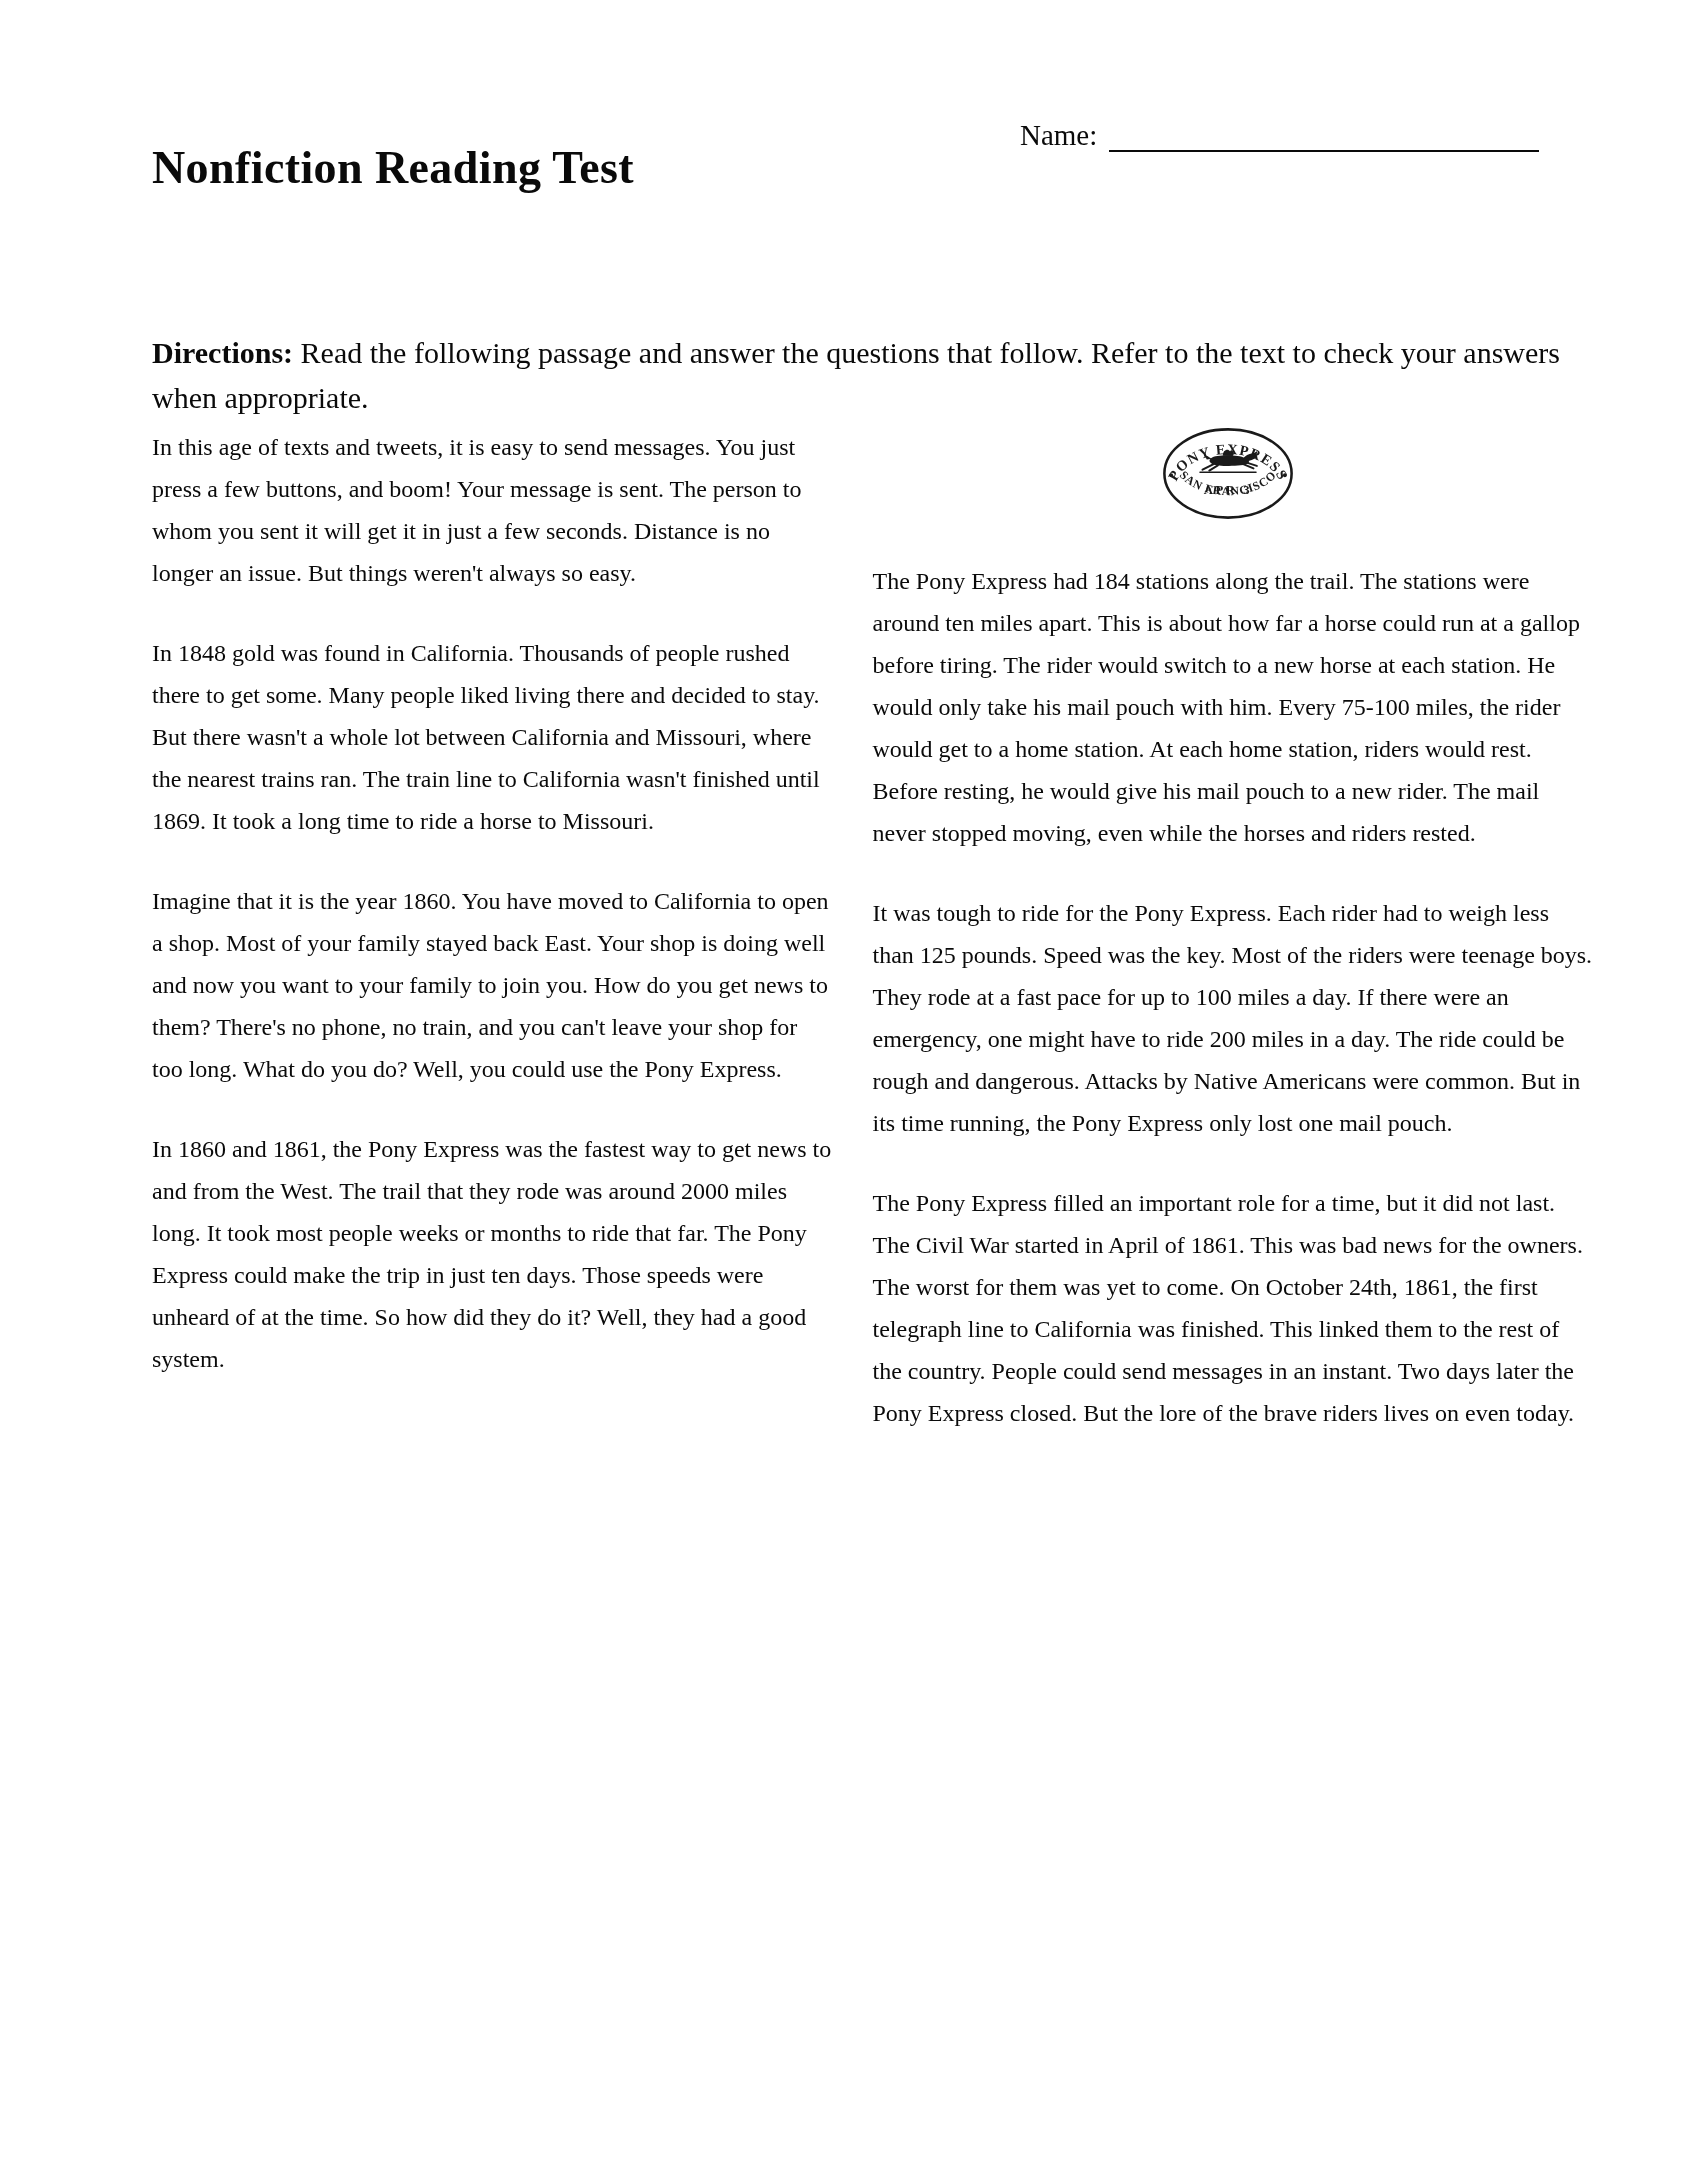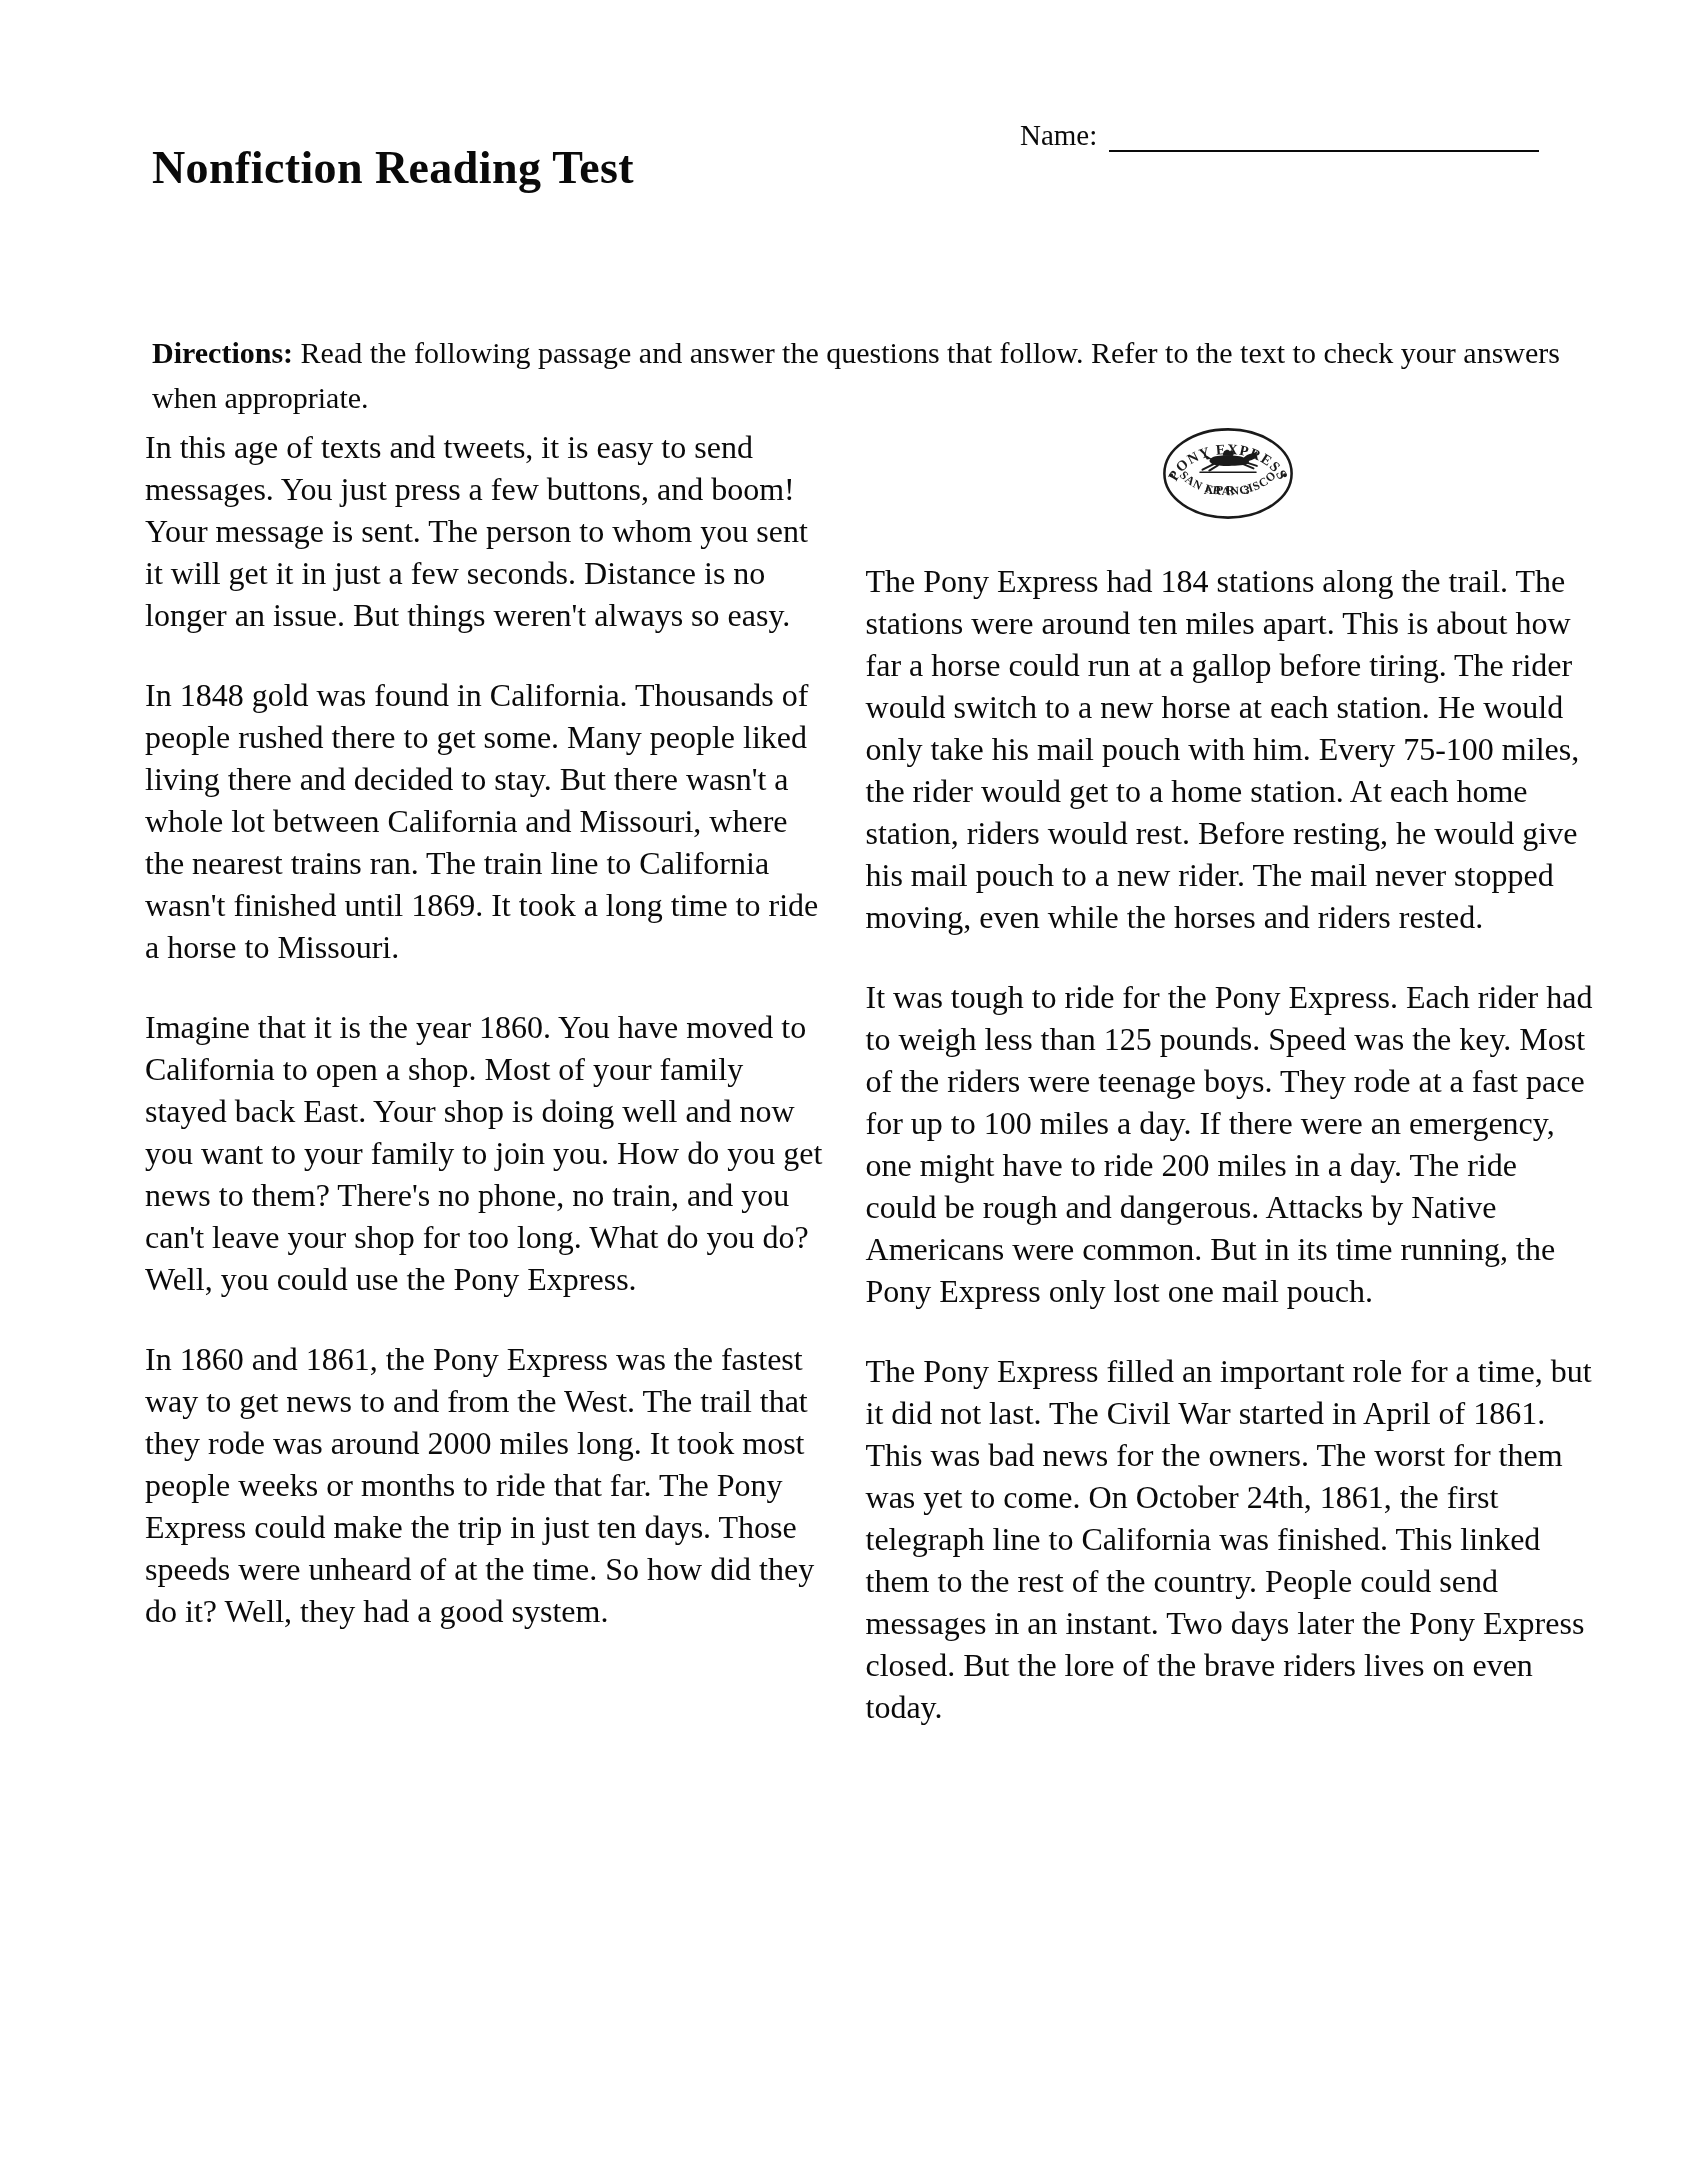--- a/index.html
+++ b/index.html
@@ -52,23 +52,23 @@
     position: absolute;
     top: 426px;
     left: 141px;
     width: 1453px;
     display: flex;
     gap: 29px;
   }
   .col-left  { width: 692px; }
   .col-right { width: 733px; }
   .columns p {
-    font-size: 32px;
+    font-size: 24px;
     line-height: 42px;
-    margin: 0 0 38px 4px;
+    margin: 0 0 38px 11px;
     text-align: left;
   }
   .stamp-wrap {
     height: 95px;
     margin: 0 0 39px 0;
     text-align: center;
   }
   .stamp-wrap svg { display: inline-block; }
   .stamp-text {
     font-family: "Liberation Serif", "DejaVu Serif", serif;

